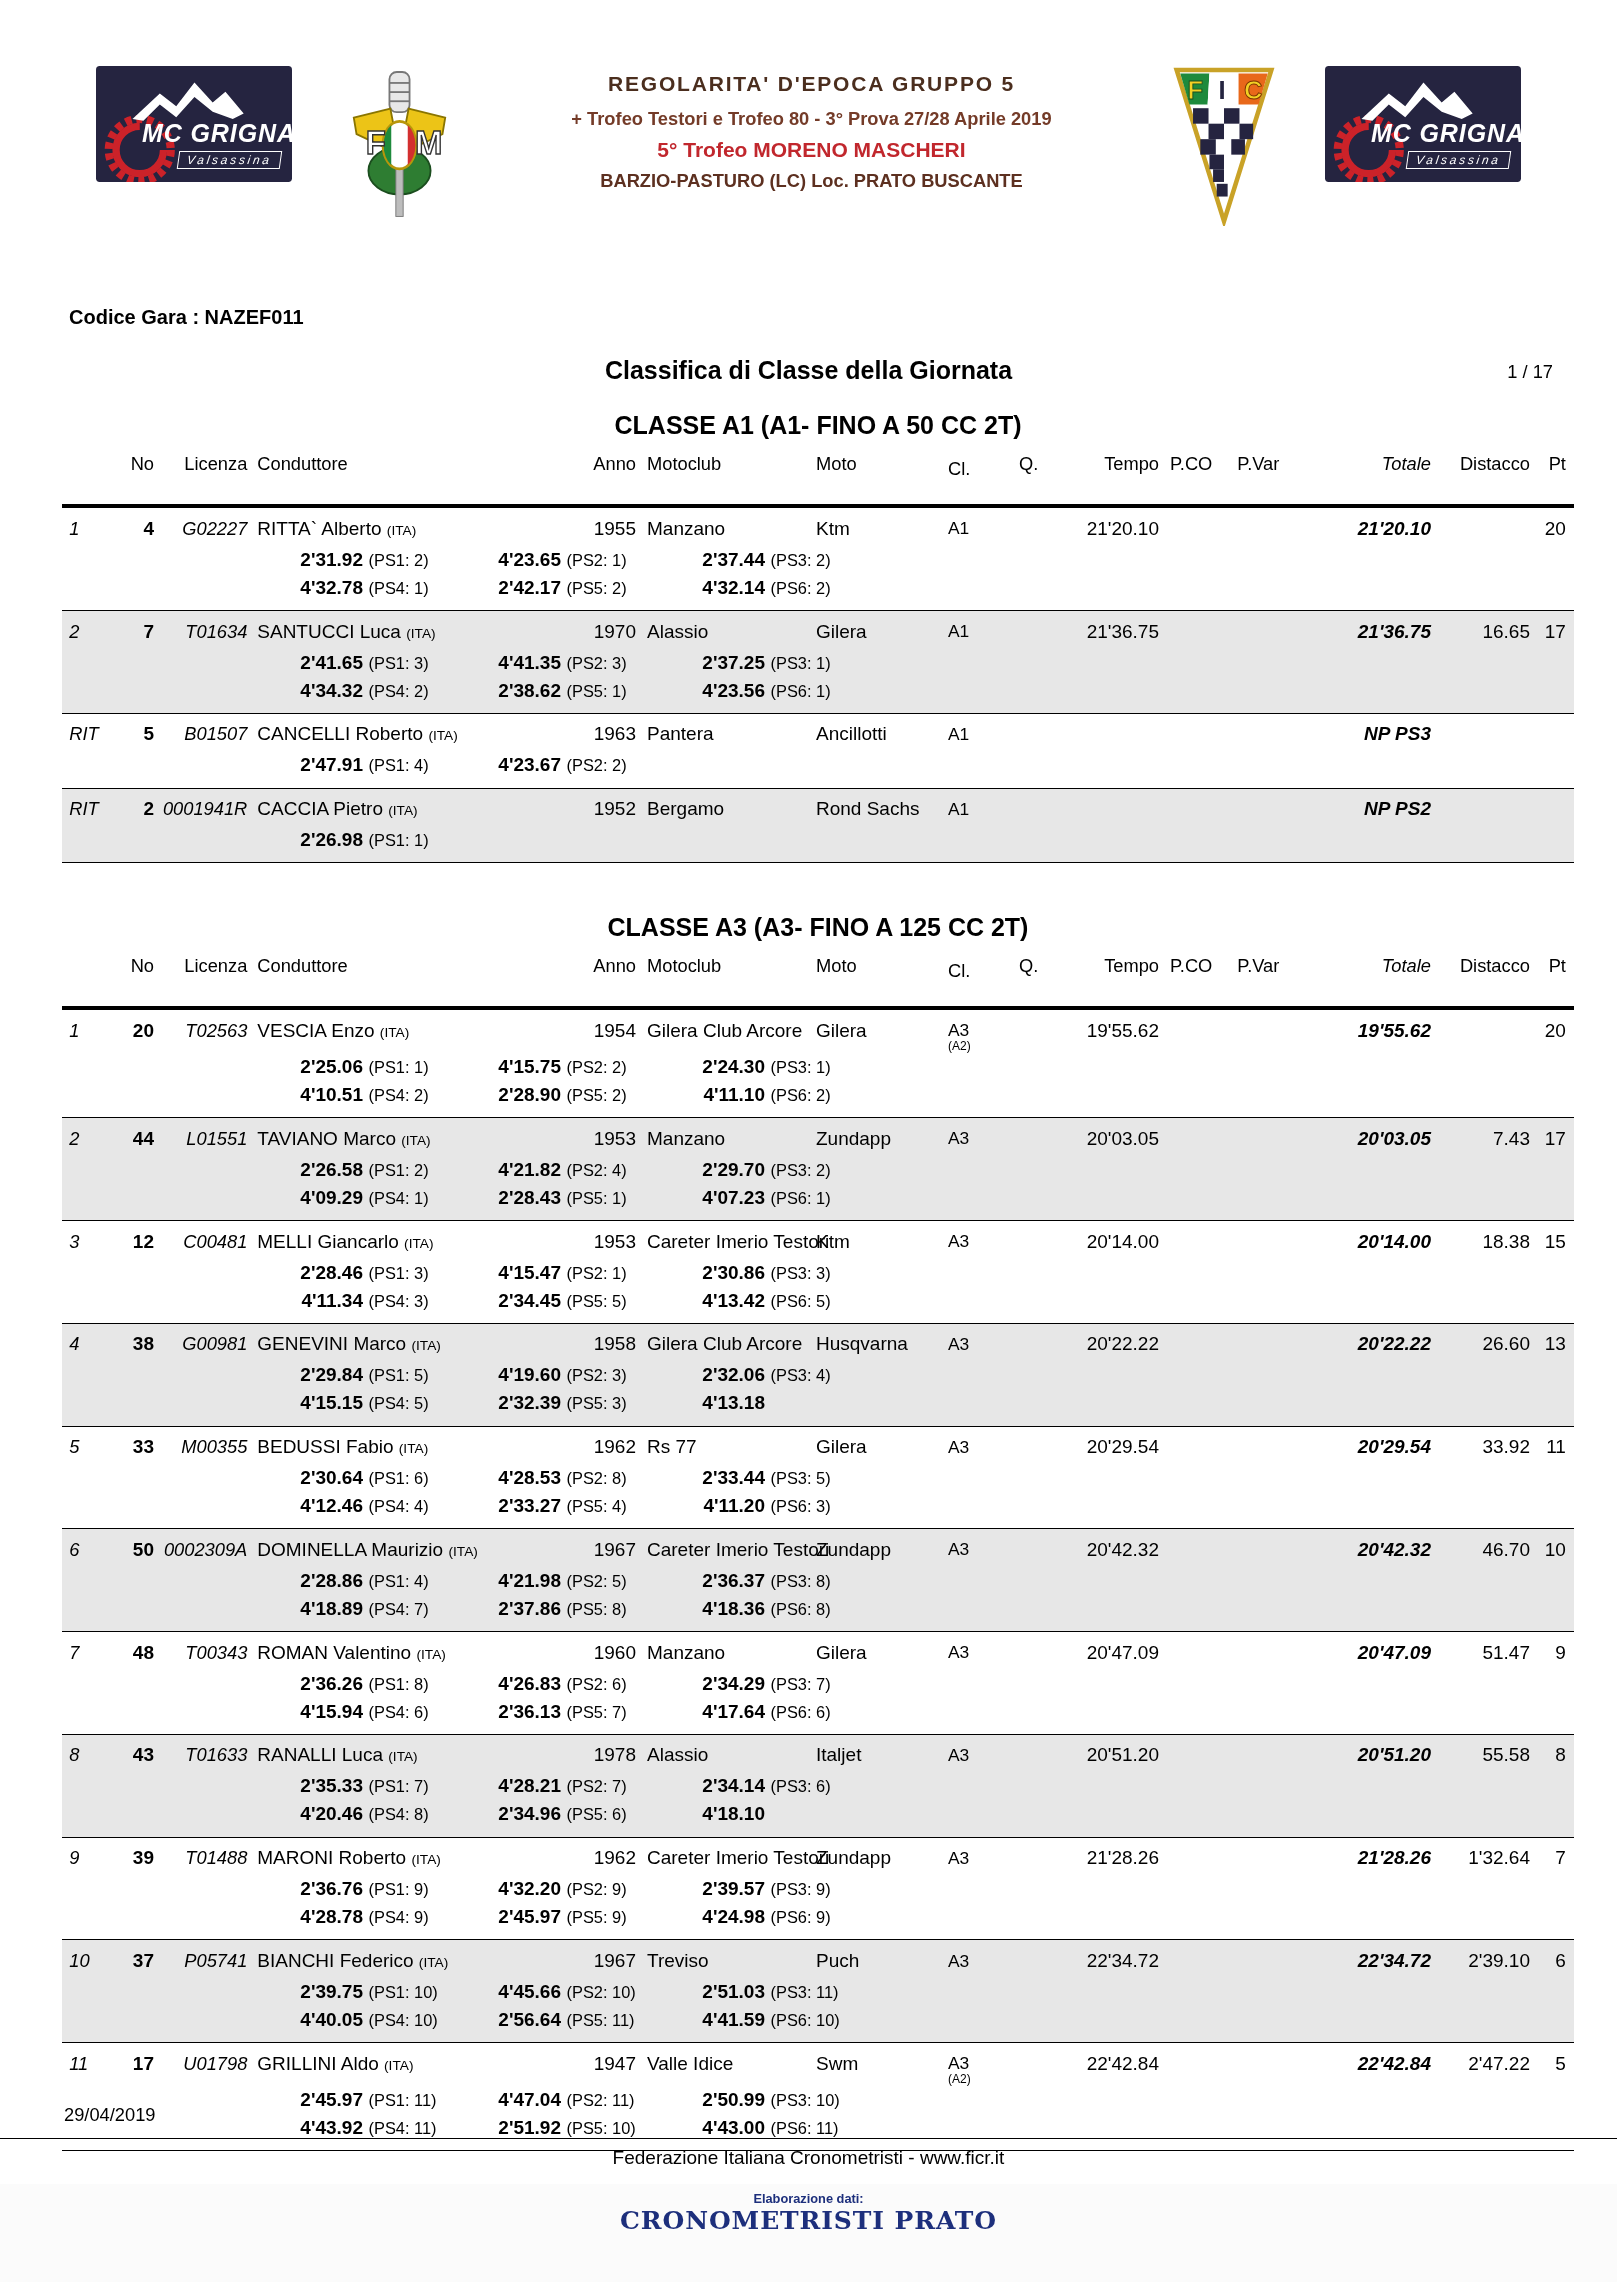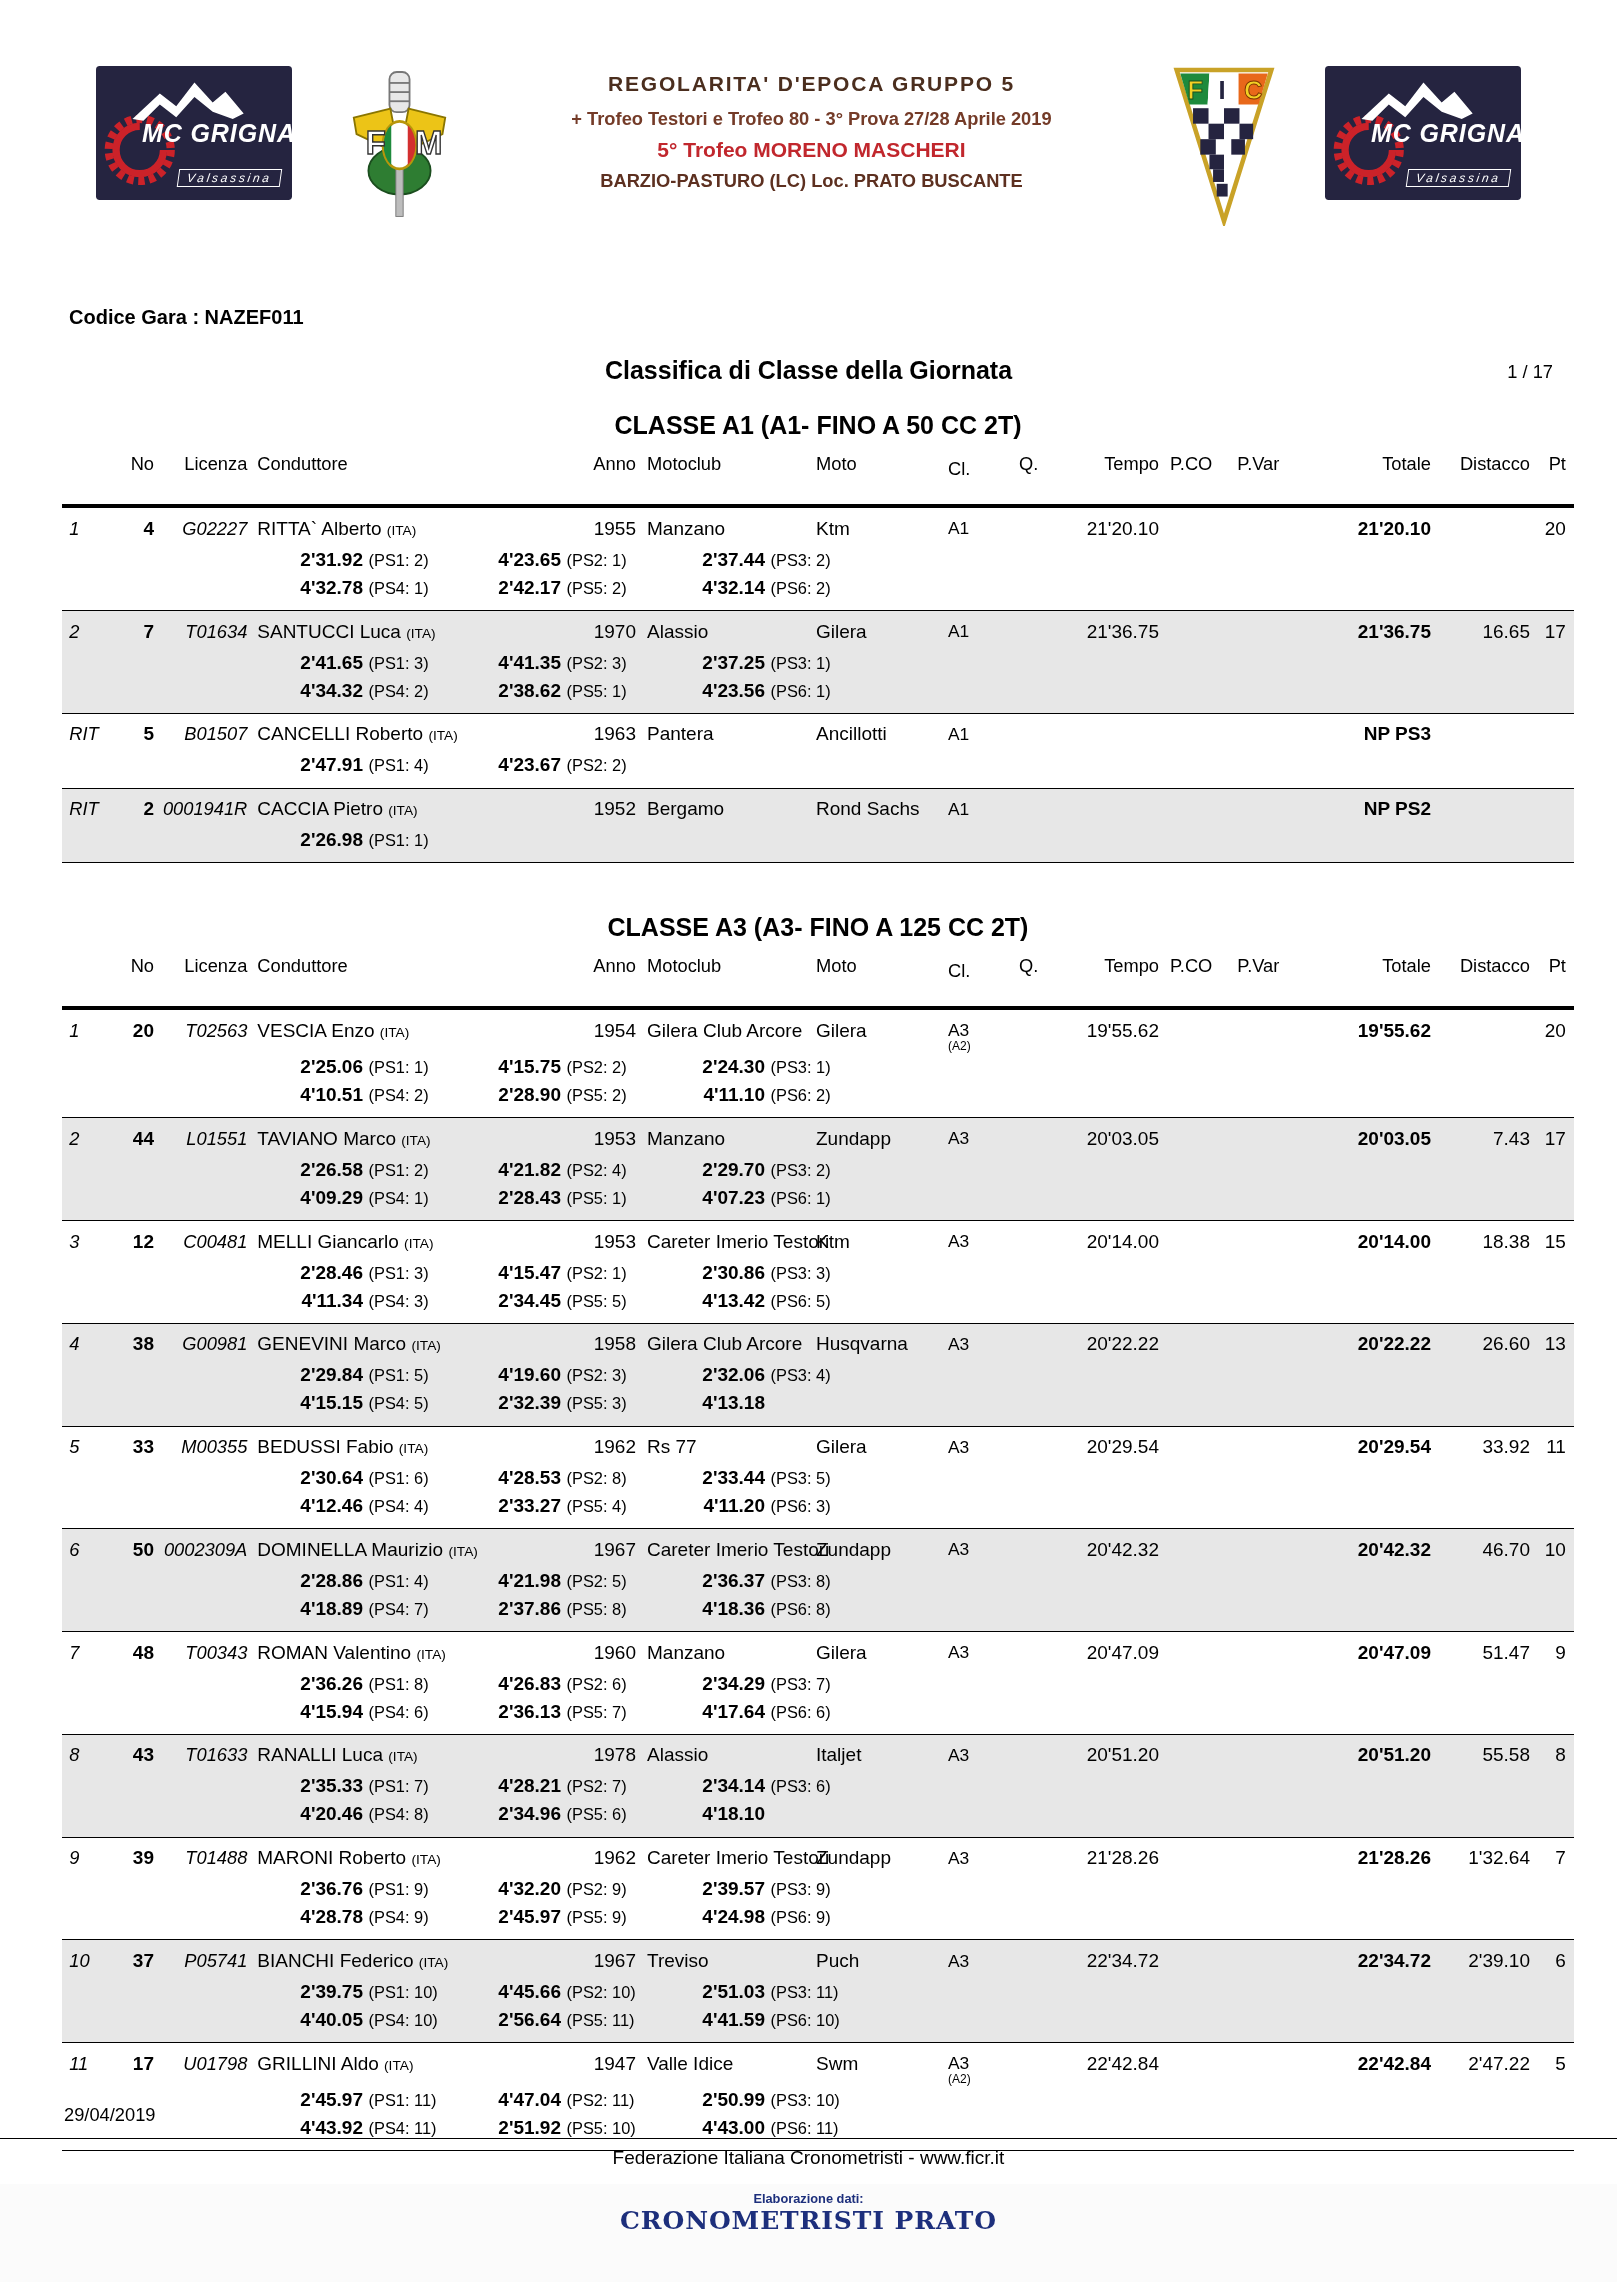--- a/index.html
+++ b/index.html
@@ -1,20 +1,20 @@
 <!DOCTYPE html>
 <html style="font-size:14.6px"><head>
 <meta charset="utf-8">
 <style>
   html,body{margin:0;padding:0;background:#fff;}
   body{width:1617px;height:2282px;position:relative;overflow:hidden;
        font-family:"Liberation Sans",sans-serif;color:#000;}
   
   .top-header{display:flex;align-items:flex-start;padding-top:66px;}
-  .mcg{width:196px;height:134px;background:#252440;border-radius:3.7px;position:relative;flex:0 0 auto;overflow:hidden;}
+  .mcg{width:196px;height:116px;background:#252440;border-radius:3.7px;position:relative;flex:0 0 auto;overflow:hidden;}
   .mcg.left{margin-left:96px;}
   .mcg.right{margin-right:96px;}
   .mcg svg{position:absolute;left:0;top:0;}
   .mcg .mcg-title{position:absolute;left:46px;top:53px;color:#fff;font-weight:bold;font-style:italic;font-size:25px;letter-spacing:0.9px;white-space:nowrap;}
   .mcg .mcg-sub{position:absolute;right:11px;bottom:12.8px;color:#fff;font-style:italic;font-size:12px;letter-spacing:2.7px;border:1.8px solid #fff;padding:0.9px 8.2px;transform:skewX(-8deg);}
   .fm-logo{width:101px;height:160px;margin-left:57px;margin-top:-5.5px;flex:0 0 auto;}
   .fic-logo{width:102px;height:160px;margin-right:50px;flex:0 0 auto;}
   .event-text{flex:1;text-align:center;padding-top:3.7px;}
   .ev1,.ev2{font-weight:bold;font-size:21px;color:#4b2e1e;letter-spacing:1.8px;line-height:28px;}
   .ev3{font-weight:bold;font-size:18.3px;color:#743b28;margin-top:8.2px;line-height:25px;}
@@ -41,21 +41,21 @@
   .c2{text-align:right;font-style:italic;font-size:18.3px;padding-right:2.7px;}
   .c3{padding-left:7.3px;white-space:nowrap;}
   .c4{text-align:right;}
   .c5{padding-left:11px;white-space:nowrap;}
   .c6{padding-left:11px;white-space:nowrap;}
   .c7{padding-left:11px;font-size:17.4px;line-height:20px;padding-top:5.5px;}
   .c8{padding-left:11px;}
   .c9{text-align:right;}
   .c10{padding-left:11px;}
   .c11{padding-left:18.3px;}
-  .c12{text-align:right;font-weight:bold;}
+  .c12{text-align:right;font-weight:bold;font-style:italic;}
   .c13{text-align:right;}
   .c14{text-align:right;padding-right:9.1px;}
   .thead .c1{font-weight:normal;}
   .thead .c2{font-style:normal;font-size:18.3px;}
   .thead .c7{font-size:18.3px;line-height:31px;padding-top:0;}
   .thead .c12{font-weight:normal;}
   .surname{font-weight:normal;}
   .fname{font-weight:normal;}
   .nat{font-size:13.7px;}
   .clv{display:block;}

